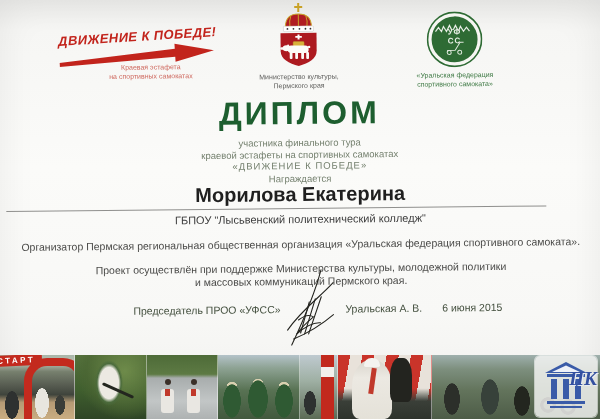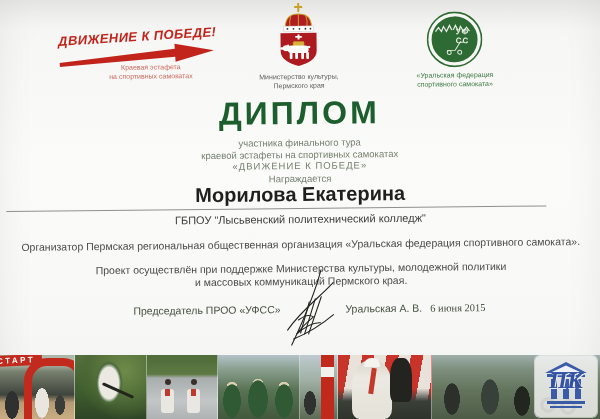--- a/index.html
+++ b/index.html
@@ -18,37 +18,37 @@
   .move-arrow{display:block;margin-top:-1px;}
   .move-caption{left:82px;top:62px;width:140px;text-align:center;color:#cf6a60;font-size:7px;line-height:8.5px;}
 
   
   .emblem-wrap{left:50%;top:3px;transform:translateX(-50%);width:140px;text-align:center;}
   .emblem-caption{margin-top:2px;color:#5f5f5d;font-size:7px;line-height:8.5px;}
 
   
   .fed-wrap{left:398px;top:13px;width:116px;text-align:center;}
   .fed-circle{position:relative;width:56px;height:56px;margin:0 auto;}
-  .fed-abbr{position:absolute;left:8px;top:17px;width:56px;text-align:center;color:#e9f0e6;font-weight:700;font-size:8px;line-height:8.5px;letter-spacing:1px;}
+  .fed-abbr{position:absolute;left:0;top:17px;width:56px;text-align:center;color:#e9f0e6;font-weight:700;font-size:8px;line-height:8.5px;letter-spacing:1px;}
   .fed-caption{margin-top:4px;color:#3f7a45;font-size:7px;line-height:8.5px;}
 
   .title{left:0;top:95px;width:100%;text-align:center;color:#1d5e2f;font-size:32px;font-weight:600;letter-spacing:3px;}
   .subtitle{left:0;top:137px;width:100%;text-align:center;color:#75816f;font-size:9.5px;line-height:11.5px;}
   .subtitle .caps{letter-spacing:1px;}
   .award-word{margin-top:1px;}
   .recipient-name{left:0;top:183px;width:100%;text-align:center;color:#1f1f1f;font-size:20px;font-weight:700;}
   .name-line{left:6px;top:208px;width:540px;height:1px;background:#8f8f8d;}
   .institution{left:0;top:213px;width:100%;text-align:center;color:#3c3c3c;font-size:11px;}
   .organizer{left:0;top:238px;width:100%;text-align:center;color:#4a4a48;font-size:10.5px;}
   .support{left:0;top:262px;width:100%;text-align:center;color:#4a4a48;font-size:10.5px;line-height:13px;}
 
   .sig-label{left:132px;top:303px;color:#44503f;font-size:10.5px;}
   .sig-scribble{left:268px;top:268px;}
   .sig-right{left:344px;top:303px;color:#44503f;font-size:10.5px;}
-  .sig-right .date{margin-left:8px;font-family:Liberation Serif, serif;}
+  .sig-right .date{margin-left:20px;}
 
   
   .photo-strip{position:absolute;left:0;bottom:0;width:600px;height:64px;display:flex;}
   .tile{position:relative;height:64px;overflow:hidden;flex:0 0 auto;border-right:1px solid rgba(255,255,255,.45);box-sizing:border-box;}
   .t1{width:75px;background:
       radial-gradient(7px 14px at 12px 50px,#2e3130 97%,transparent),
       radial-gradient(7px 15px at 42px 48px,#e8e6df 97%,transparent),
       radial-gradient(5px 10px at 60px 50px,#3a3d38 97%,transparent),
       linear-gradient(180deg,#a9b6a9 0%,#b9c0b2 12%,#77806e 26%,#565b50 48%,#3f443c 62%,#b59a74 74%,#c9ad82 100%);}
   .arch{position:absolute;left:24px;top:3px;width:46px;height:58px;border:8px solid #c32a1e;border-bottom:none;border-radius:23px 23px 0 0;}
@@ -85,21 +85,21 @@
   .jacket-man::after{content:"";position:absolute;left:18px;top:8px;width:5px;height:26px;background:#c0392b;transform:rotate(8deg);}
   .t6::after{content:"";position:absolute;left:52px;top:3px;width:22px;height:44px;background:#23241f;border-radius:40% 40% 20% 20%;}
   .t7{width:168px;border-right:none;background:
       radial-gradient(circle 8px at 116px 50px,transparent 4px,#23261f 5px 7.5px,transparent 8px),
       radial-gradient(circle 8px at 136px 52px,transparent 4px,#23261f 5px 7.5px,transparent 8px),
       radial-gradient(8px 16px at 20px 44px,#2c2f2a 96%,transparent),
       radial-gradient(9px 18px at 58px 42px,#37413a 96%,transparent),
       radial-gradient(8px 15px at 90px 46px,#23261f 96%,transparent),
       linear-gradient(180deg,#9fb0ad 0%,#7d8f7e 22%,#63745c 55%,#4d5c47 100%);}
   .watermark{position:absolute;right:3px;bottom:2px;width:62px;height:61px;background:rgba(248,248,246,0.82);border-radius:5px;box-shadow:0 0 0 1px rgba(255,255,255,.6);}
-  .wm-letters{position:absolute;left:0;top:12px;width:62px;text-align:center;color:#3450a0;font-family:"Liberation Serif",serif;font-style:italic;font-weight:700;font-size:23px;text-shadow:1px 1px 0 #e8ecf4;}
+  .wm-letters{position:absolute;left:0;top:12px;width:62px;text-align:right;color:#3450a0;font-family:"Liberation Serif",serif;font-style:italic;font-weight:700;font-size:19px;text-shadow:1px 1px 0 #e8ecf4;}
 </style>
 </head>
 <body>
 
 <div class="certificate">
   <div class="content">
 
     <div class="abs move-logo">
       <div class="move-slogan">ДВИЖЕНИЕ К ПОБЕДЕ!</div>
       <svg class="move-arrow" width="160" height="24" viewBox="0 0 160 24">

